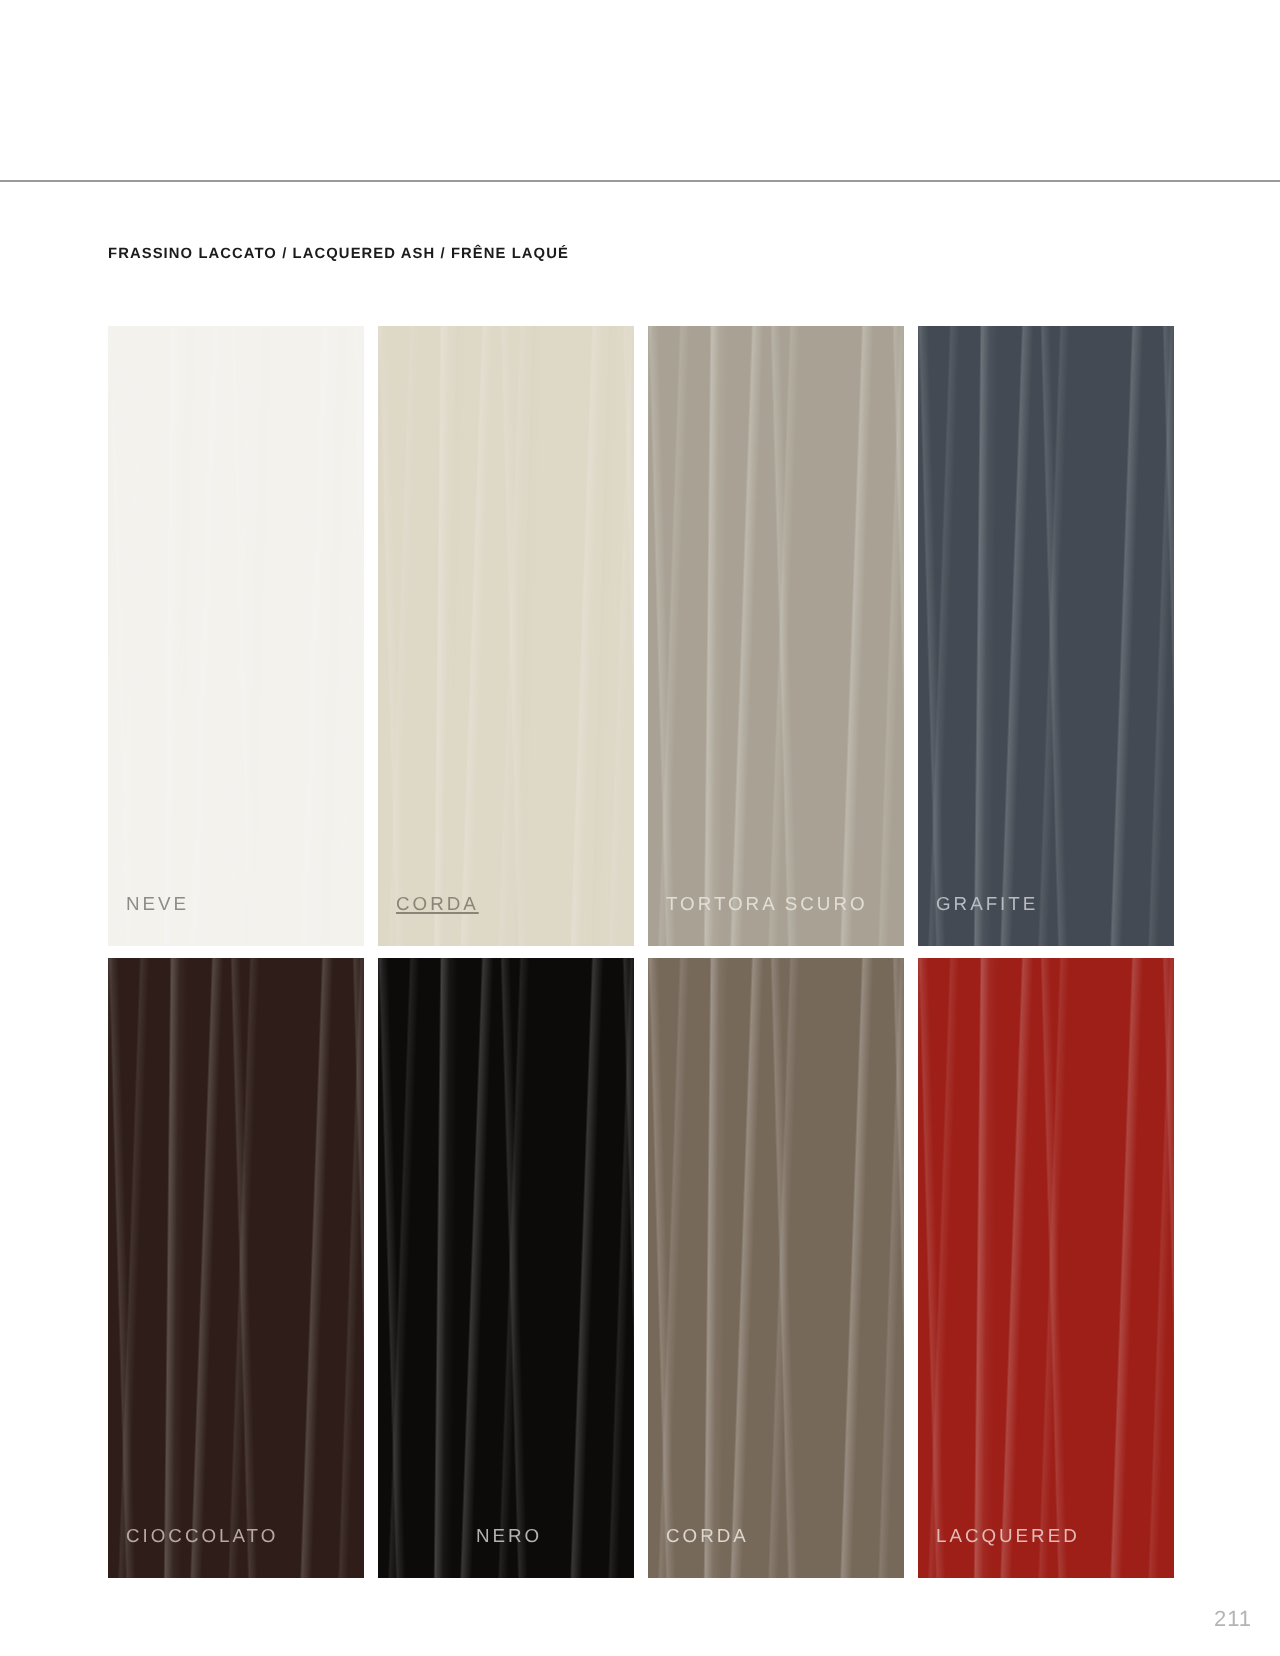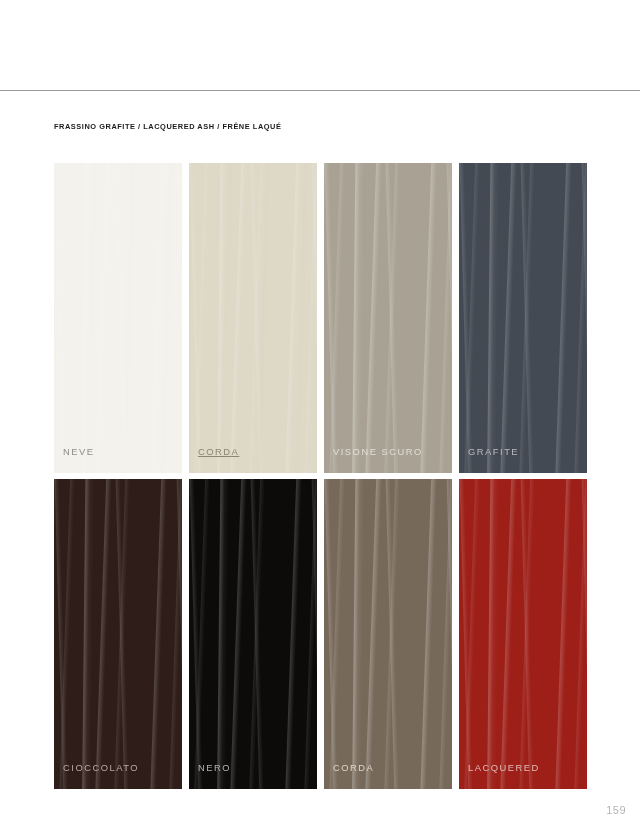--- a/index.html
+++ b/index.html
@@ -137,42 +137,42 @@
     font-size:11px;
     letter-spacing:.5px;
     color:#b4b4b4;
   }
 </style>
 </head>
 <body style="background: rgb(255, 255, 255);">
 
 <div class="top-rule" style="background: rgb(154, 154, 154);"></div>
 
-<div class="page-header">FRASSINO GRAFITE / LACQUERED ASH / FRÊNE LAQUÉ</div>
+<div class="page-header">FRASSINO LACCATO / LACQUERED ASH / FRÊNE LAQUÉ</div>
 
 <div class="swatch-grid">
 
   <div class="swatch-row row-0">
 
     <div class="swatch col-0">
       <div class="swatch-fill" style="background: rgb(243, 242, 237);"></div>
       <div class="grain light-chip"></div>
       <div class="swatch-label" style="color: rgb(141, 141, 136);">NEVE</div>
     </div>
 
     <div class="swatch col-1">
       <div class="swatch-fill" style="background: rgb(222, 216, 199);"></div>
       <div class="grain light-chip"></div>
       <div class="swatch-label" style="color: rgb(138, 133, 118); text-decoration: underline;">CORDA</div>
     </div>
 
     <div class="swatch col-2">
       <div class="swatch-fill" style="background: rgb(169, 162, 148);"></div>
       <div class="grain"></div>
-      <div class="swatch-label" style="color: rgb(226, 222, 214);">VISONE SCURO</div>
+      <div class="swatch-label" style="color: rgb(226, 222, 214);">TORTORA SCURO</div>
     </div>
 
     <div class="swatch col-3">
       <div class="swatch-fill" style="background: rgb(67, 74, 83);"></div>
       <div class="grain dark-chip"></div>
       <div class="swatch-label" style="color: rgb(185, 188, 193); margin-top: 32px;">GRAFITE</div>
     </div>
 
   </div>
 
@@ -180,32 +180,32 @@
 
     <div class="swatch col-0">
       <div class="swatch-fill" style="background: rgb(46, 29, 24);"></div>
       <div class="grain dark-chip"></div>
       <div class="swatch-label" style="color: rgb(185, 169, 163);">CIOCCOLATO</div>
     </div>
 
     <div class="swatch col-1">
       <div class="swatch-fill" style="background: rgb(13, 11, 10);"></div>
       <div class="grain dark-chip"></div>
-      <div class="swatch-label" style="color: rgb(181, 178, 176);">NERO</div>
+      <div class="swatch-label" style="color: rgb(181, 178, 176); padding-left: 40px;">NERO</div>
     </div>
 
     <div class="swatch col-2">
       <div class="swatch-fill" style="background: rgb(119, 105, 90);"></div>
       <div class="grain"></div>
       <div class="swatch-label" style="color: rgb(221, 214, 205);">CORDA</div>
     </div>
 
     <div class="swatch col-3">
       <div class="swatch-fill" style="background: rgb(157, 31, 24);"></div>
       <div class="grain dark-chip"></div>
       <div class="swatch-label" style="color: rgb(226, 186, 182);">LACQUERED</div>
     </div>
 
   </div>
 
 </div>
 
-<div class="page-number">159</div>
+<div class="page-number">211</div>
 
 </body></html>

